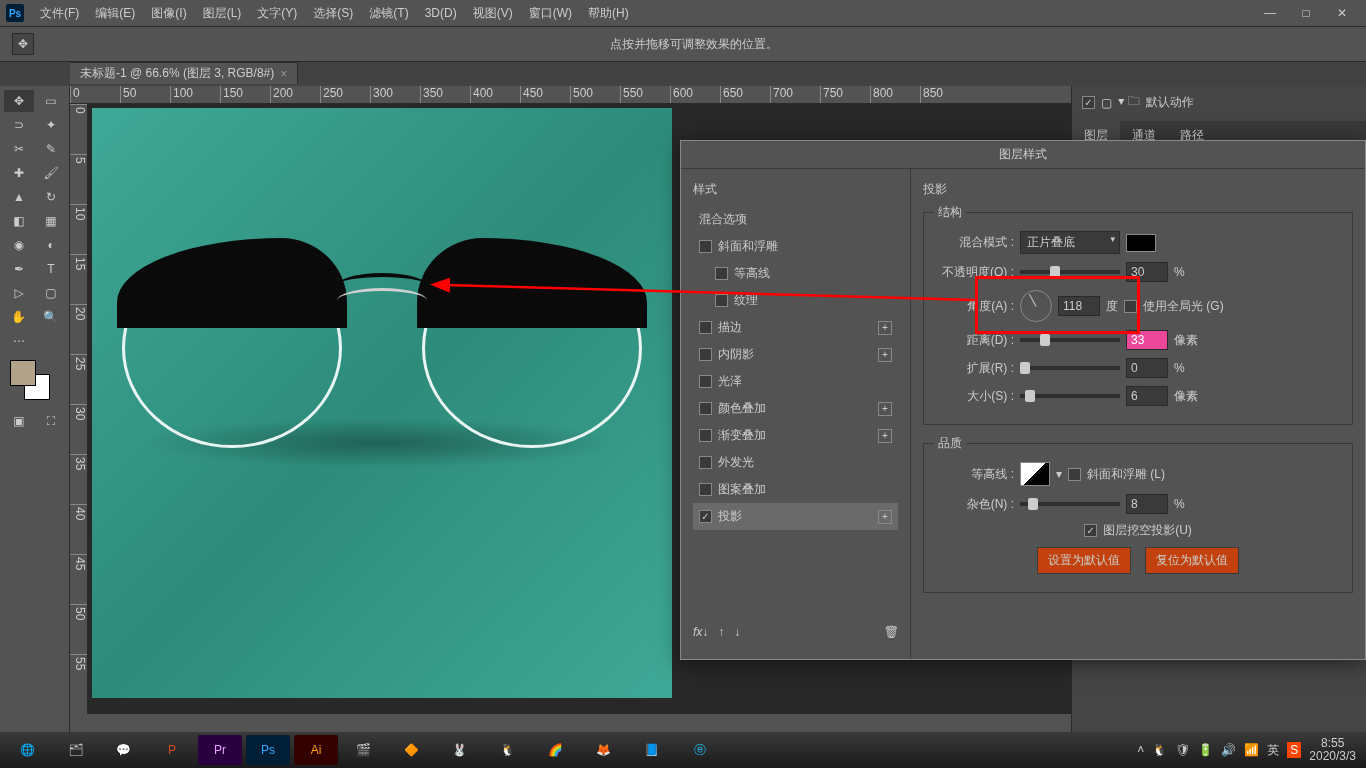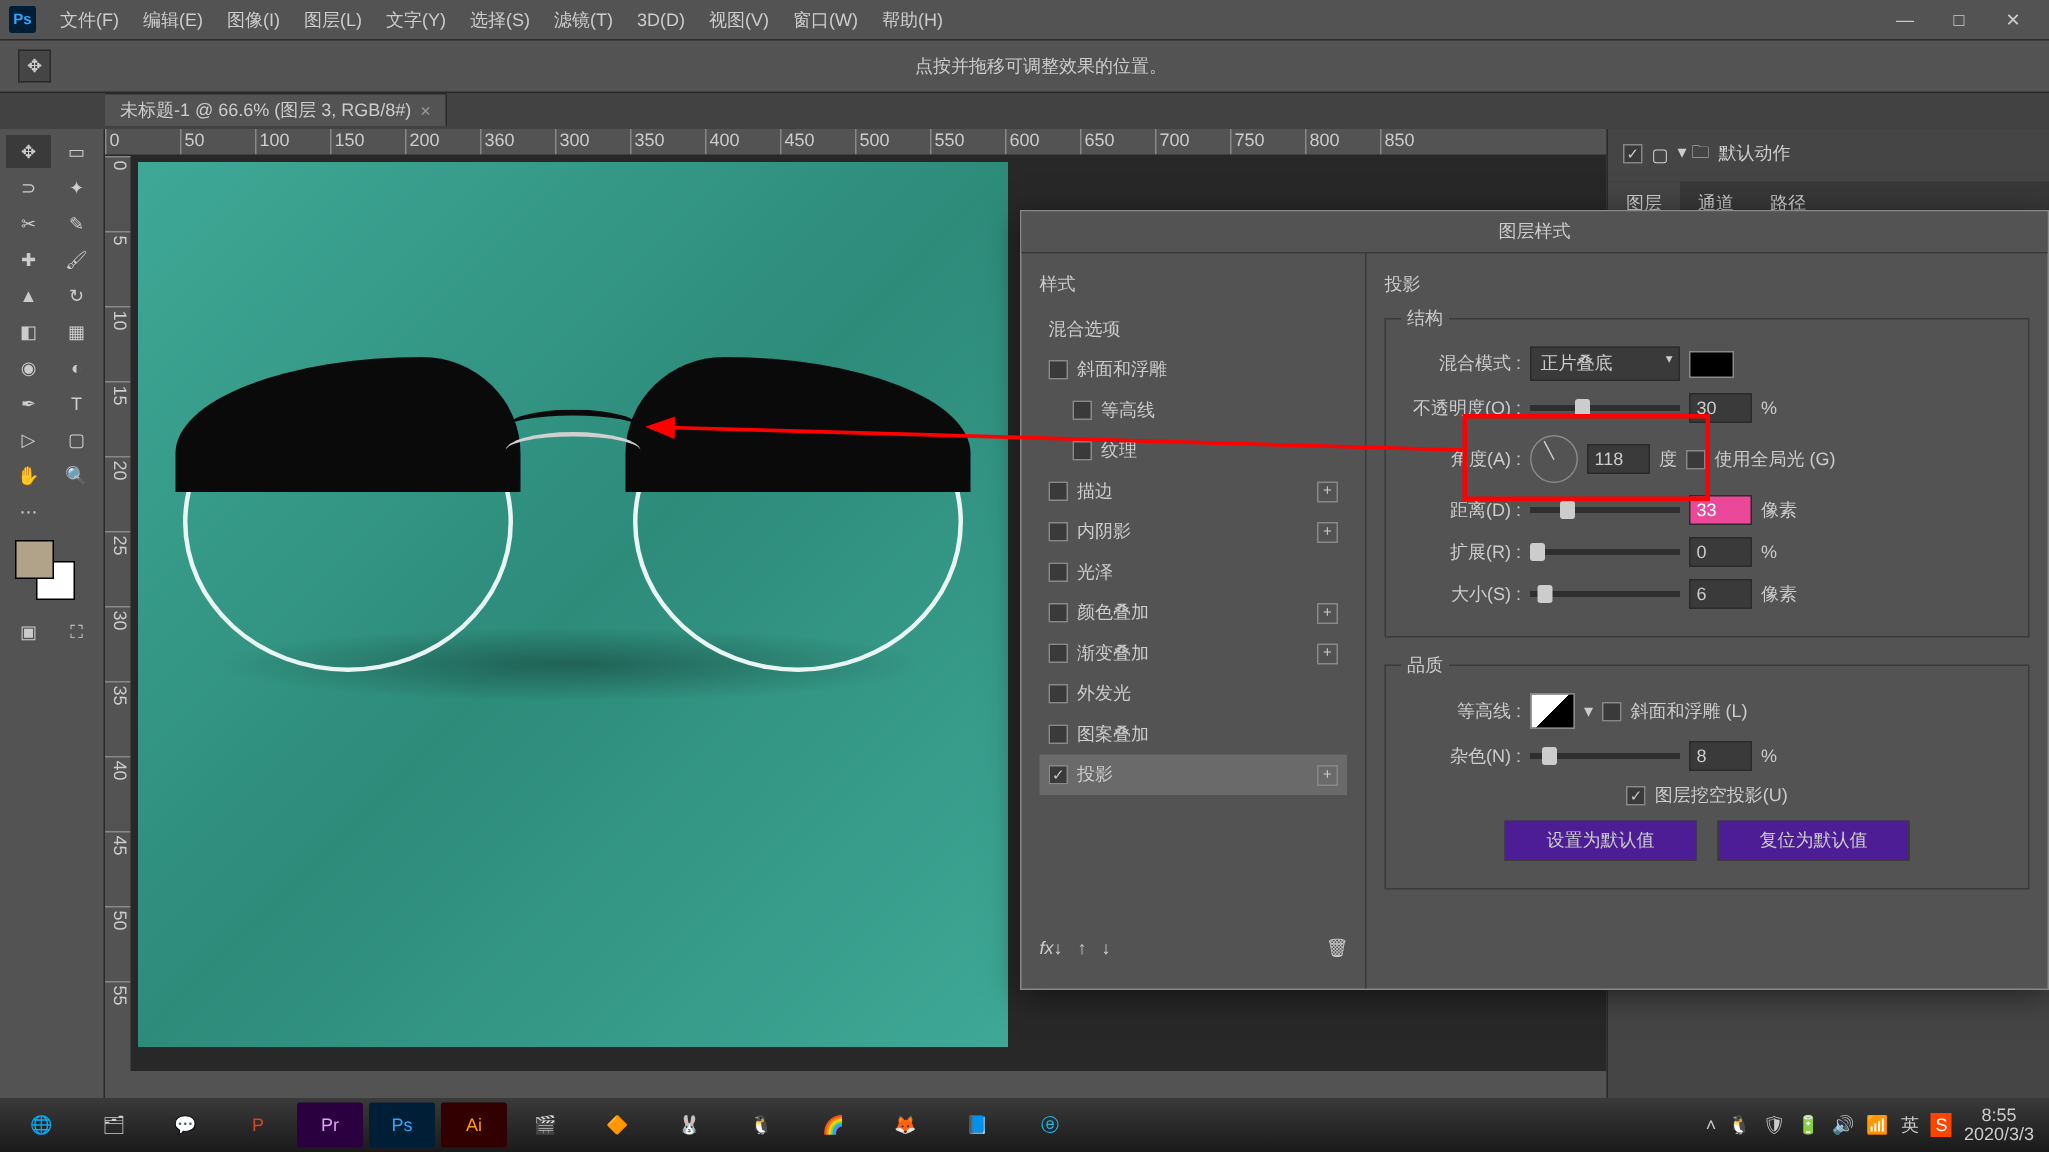--- a/index.html
+++ b/index.html
@@ -67,21 +67,21 @@
 .sel-box{background:#3a3a3a;border:1px solid #2a2a2a;padding:2px 18px 2px 6px;position:relative;min-width:100px;}
 .sel-box::after{content:"▾";position:absolute;right:4px;top:2px;font-size:9px;}
 .num-input{width:42px;background:#3a3a3a;border:1px solid #2a2a2a;padding:2px 4px;text-align:left;color:#ccc;}
 .num-input.hl{background:#ec4899;color:#fff;}
 .slider{flex:1;height:4px;background:#2f2f2f;position:relative;max-width:100px;}
 .slider .thumb{position:absolute;top:-4px;width:10px;height:12px;background:#ccc;border-radius:2px;}
 .angle-dial{width:32px;height:32px;border:1px solid #888;border-radius:50%;position:relative;}
 .angle-dial::after{content:"";position:absolute;left:50%;top:50%;width:14px;height:1px;background:#ccc;transform-origin:left;transform:rotate(-118deg);}
 .color-sw{width:30px;height:18px;background:#000;border:1px solid #888;}
 .contour-sw{width:30px;height:24px;background:linear-gradient(135deg,#fff 50%,#000 50%);border:1px solid #888;}
-.dlg-btn{background:#4c1d95;border:1px solid #3a3a3a;padding:4px 27px;}
+.dlg-btn{background:#c2410c;border:1px solid #3a3a3a;padding:4px 10px;}
 .redbox{position:absolute;border:3px solid #ff0000;pointer-events:none;}
 .arrow{position:absolute;pointer-events:none;}
 .taskbar{position:absolute;bottom:0;left:0;right:0;height:36px;background:linear-gradient(#3a3a3a,#1a1a1a);display:flex;align-items:center;padding:0 6px;gap:4px;}
 .tb-item{width:44px;height:30px;display:flex;align-items:center;justify-content:center;border-radius:2px;}
 .tb-item.active{background:rgba(255,255,255,0.12);}
 .tray{margin-left:auto;display:flex;align-items:center;gap:8px;padding-right:4px;}
 .clock{text-align:center;font-size:11px;line-height:13px;}
 </style>
 </head>
 <body>
@@ -154,21 +154,21 @@
       <div class="tool">⛶</div>
     </div>
   </div>
 
   <div class="ruler-h">
     <span>0</span>
       <span>50</span>
       <span>100</span>
       <span>150</span>
       <span>200</span>
-      <span>360</span>
+      <span>250</span>
       <span>300</span>
       <span>350</span>
       <span>400</span>
       <span>450</span>
       <span>500</span>
       <span>550</span>
       <span>600</span>
       <span>650</span>
       <span>700</span>
       <span>750</span>

